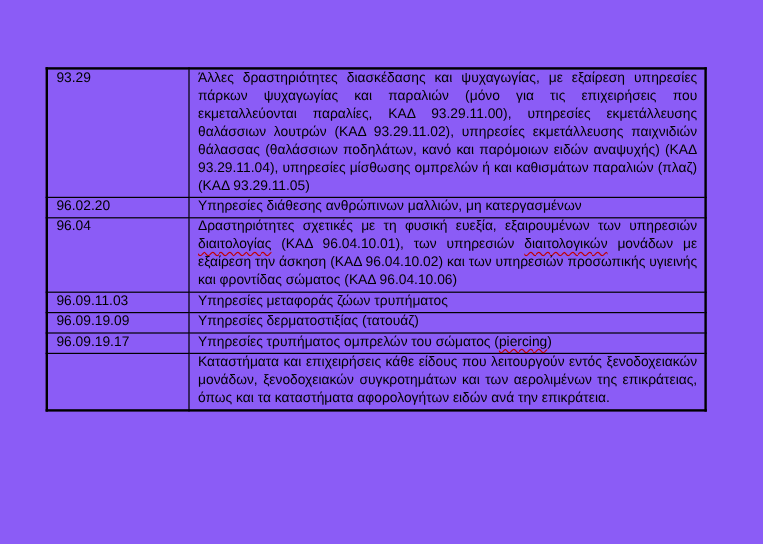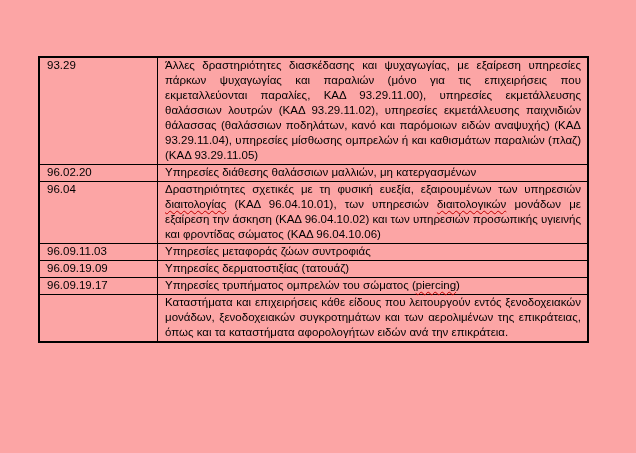--- a/index.html
+++ b/index.html
@@ -4,21 +4,21 @@
 <style>
   html, body {
     margin: 0;
     padding: 0;
     background: #ffffff;
   }
   .page {
     position: relative;
     width: 636px;
     height: 453px;
-    background: #fca5a5;
+    background: #8b5cf6;
     overflow: hidden;
     font-family: "Liberation Sans", sans-serif;
     color: #000000;
   }
   table.kad {
     position: absolute;
     left: 38px;
     top: 56px;
     width: 551px;
     border-collapse: collapse;
@@ -56,29 +56,29 @@
 
 <div class="page">
   <table class="kad">
     <tbody>
       <tr>
         <td class="code"><span>93.29</span></td>
         <td class="desc"><span>Άλλες δραστηριότητες διασκέδασης και ψυχαγωγίας, με εξαίρεση υπηρεσίες πάρκων ψυχαγωγίας και παραλιών (μόνο για τις επιχειρήσεις που εκμεταλλεύονται παραλίες, ΚΑΔ 93.29.11.00), υπηρεσίες εκμετάλλευσης θαλάσσιων λουτρών (ΚΑΔ 93.29.11.02), υπηρεσίες εκμετάλλευσης παιχνιδιών θάλασσας (θαλάσσιων ποδηλάτων, κανό και παρόμοιων ειδών αναψυχής) (ΚΑΔ 93.29.11.04), υπηρεσίες μίσθωσης ομπρελών ή και καθισμάτων παραλιών (πλαζ) (ΚΑΔ 93.29.11.05)</span></td>
       </tr>
       <tr>
         <td class="code"><span>96.02.20</span></td>
-        <td class="desc"><span>Υπηρεσίες διάθεσης θαλάσσιων μαλλιών, μη κατεργασμένων</span></td>
+        <td class="desc"><span>Υπηρεσίες διάθεσης ανθρώπινων μαλλιών, μη κατεργασμένων</span></td>
       </tr>
       <tr>
         <td class="code"><span>96.04</span></td>
         <td class="desc"><span>Δραστηριότητες σχετικές με τη φυσική ευεξία, εξαιρουμένων των υπηρεσιών </span><span class="misspell">διαιτολογίας</span><span> (ΚΑΔ 96.04.10.01), των υπηρεσιών </span><span class="misspell">διαιτολογικών</span><span> μονάδων με εξαίρεση την άσκηση (ΚΑΔ 96.04.10.02) και των υπηρεσιών προσωπικής υγιεινής και φροντίδας σώματος (ΚΑΔ 96.04.10.06)</span></td>
       </tr>
       <tr>
         <td class="code"><span>96.09.11.03</span></td>
-        <td class="desc"><span>Υπηρεσίες μεταφοράς ζώων συντροφιάς</span></td>
+        <td class="desc"><span>Υπηρεσίες μεταφοράς ζώων τρυπήματος</span></td>
       </tr>
       <tr>
         <td class="code"><span>96.09.19.09</span></td>
         <td class="desc"><span>Υπηρεσίες δερματοστιξίας (τατουάζ)</span></td>
       </tr>
       <tr>
         <td class="code"><span>96.09.19.17</span></td>
         <td class="desc"><span>Υπηρεσίες τρυπήματος ομπρελών του σώματος (</span><span class="misspell">piercing</span><span>)</span></td>
       </tr>
       <tr>

